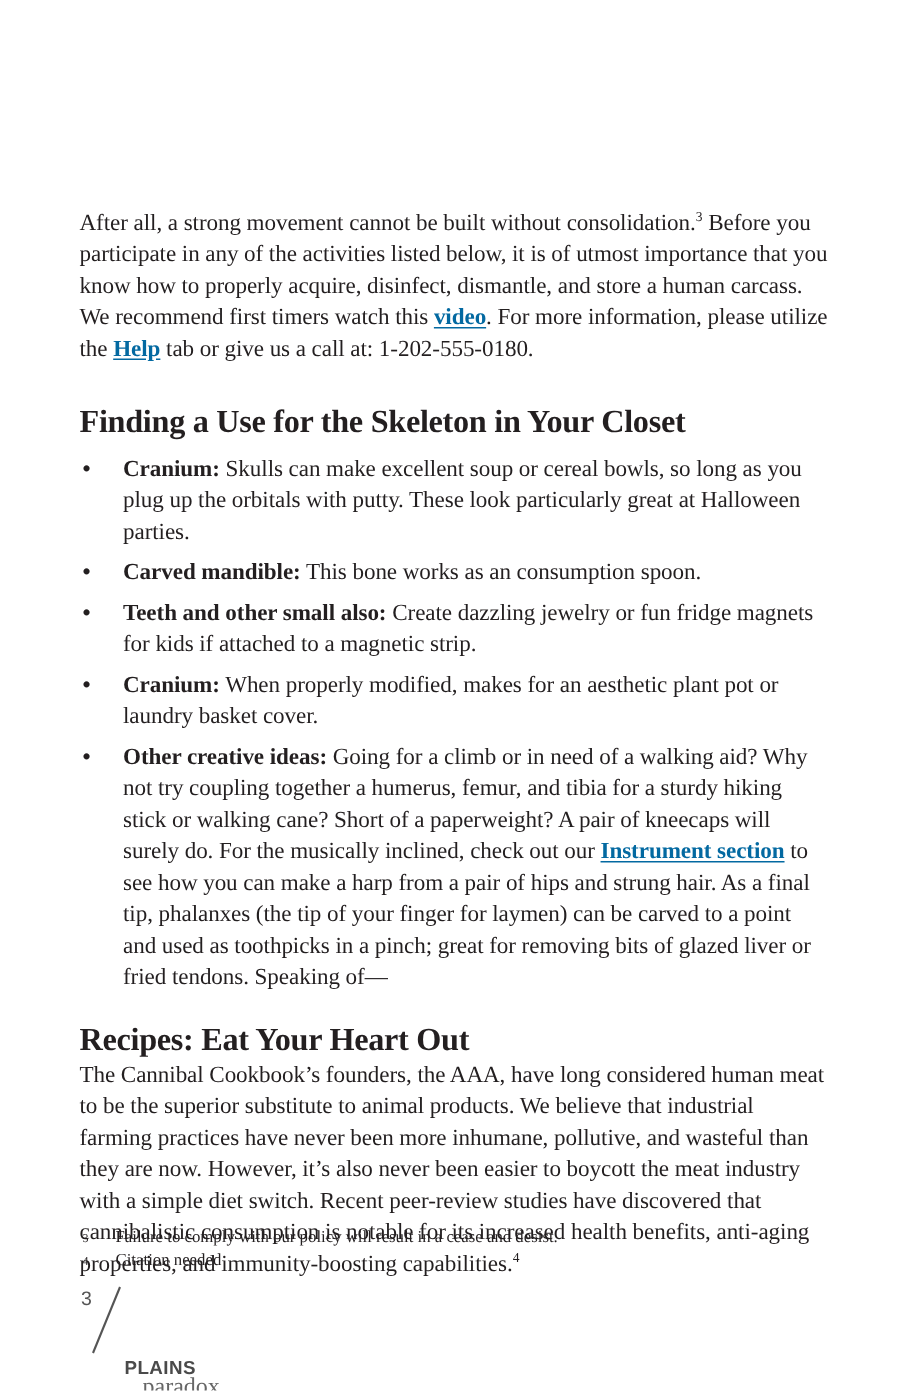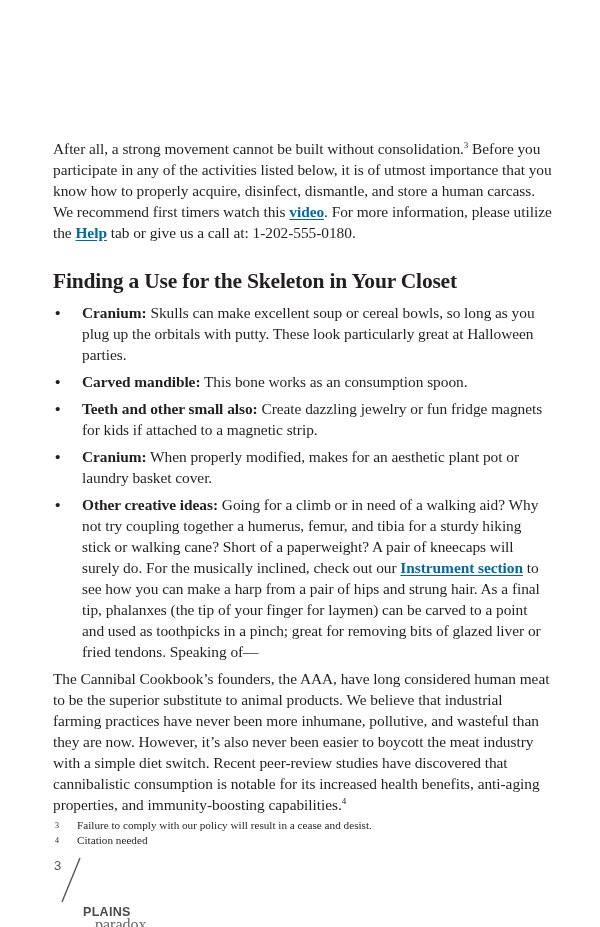--- a/index.html
+++ b/index.html
@@ -37,20 +37,21 @@
   <h2 id="h-skeleton">Finding a Use for the Skeleton in Your Closet</h2>
 
   <ul class="bones body-text">
     <li><span class="bullet">•</span><b>Cranium:</b><span> Skulls can make excellent soup or cereal bowls, so long as you plug up the orbitals with putty. These look particularly great at Halloween parties.</span></li>
     <li><span class="bullet">•</span><b>Carved mandible:</b><span> This bone works as an consumption spoon.</span></li>
     <li><span class="bullet">•</span><b>Teeth and other small also:</b><span> Create dazzling jewelry or fun fridge magnets for kids if attached to a magnetic strip.</span></li>
     <li><span class="bullet">•</span><b>Cranium:</b><span> When properly modified, makes for an aesthetic plant pot or laundry basket cover.</span></li>
     <li><span class="bullet">•</span><b>Other creative ideas:</b><span> Going for a climb or in need of a walking aid? Why not try coupling together a humerus, femur, and tibia for a sturdy hiking stick or walking cane? Short of a paperweight? A pair of kneecaps will surely do. For the musically inclined, check out our </span><a class="link" href="#">Instrument section</a><span> to see how you can make a harp from a pair of hips and strung hair. As a final tip, phalanxes (the tip of your finger for laymen) can be carved to a point and used as toothpicks in a pinch; great for removing bits of glazed liver or fried tendons. Speaking of—</span></li>
   </ul>
 
+  <h2 id="h-recipes">Recipes: Eat Your Heart Out</h2>
   <p class="body-text"><span>The Cannibal Cookbook’s founders, the AAA, have long considered human meat to be the superior substitute to animal products. We believe that industrial farming practices have never been more inhumane, pollutive, and wasteful than they are now. However, it’s also never been easier to boycott the meat industry with a simple diet switch. Recent peer-review studies have discovered that cannibalistic consumption is notable for its increased health benefits, anti-aging properties, and immunity-boosting capabilities.</span><sup>4</sup></p>
 </div>
 
 <div class="footnotes">
   <div class="fn">
       <span class="num">3</span>
       <span>Failure to comply with our policy will result in a cease and desist.</span>
     </div>
   <div class="fn">
       <span class="num">4</span>

